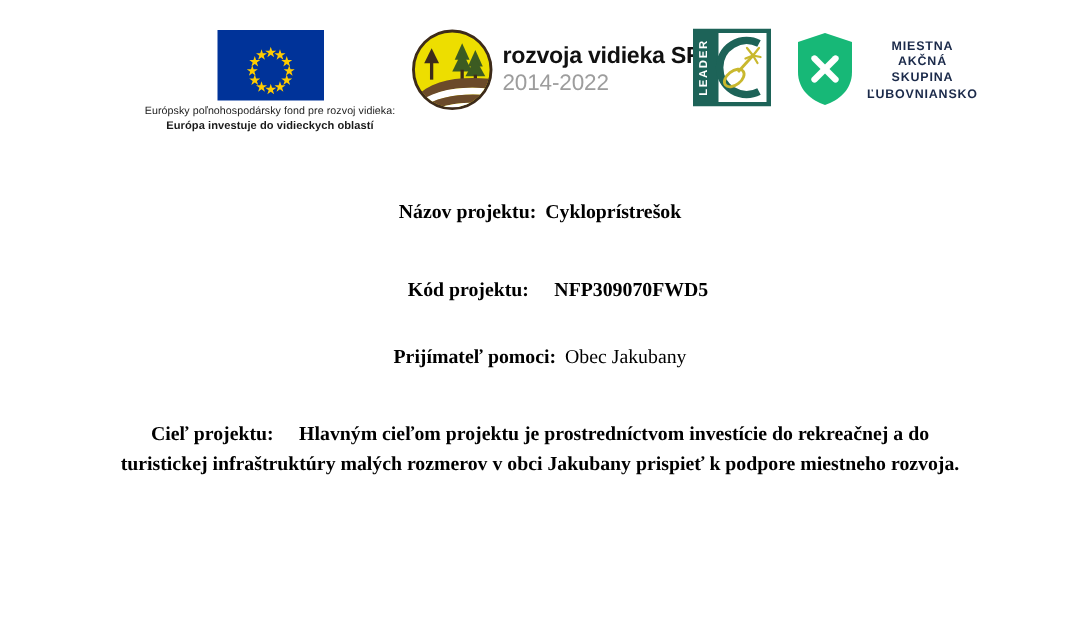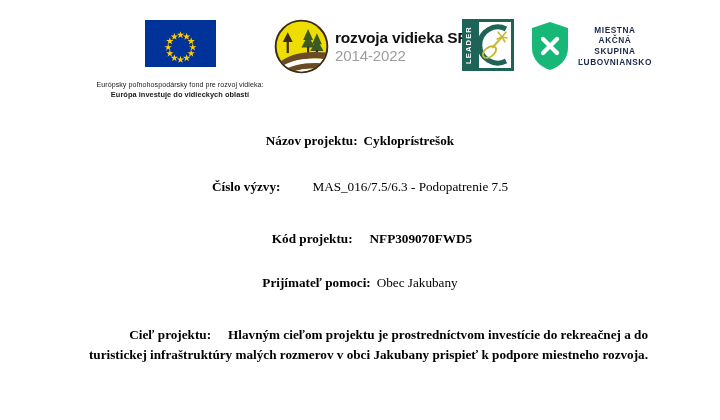--- a/index.html
+++ b/index.html
@@ -44,21 +44,21 @@
   .eu-stars {
     position: absolute;
     left: 0; top: 0;
     width: 71px; height: 47px;
   }
   .eu-caption {
     font-family: "Liberation Sans", "DejaVu Sans", sans-serif;
     font-size: 7.1px;
     line-height: 9.4px;
     color: #1a1a1a;
-    margin-top: 14px;
+    margin-top: 3px;
     letter-spacing: 0.05px;
   }
   .eu-caption .bold {
     font-weight: bold;
     font-size: 7.4px;
   }
 
   
   .prv-block {
     position: absolute;
@@ -154,21 +154,21 @@
   .row-cislo   { margin-top: 28px; }
   .row-kod     { margin-top: 34px; margin-left: 24px; }
   .row-prijimatel { margin-top: 27px; }
   .sp-sm  { display: inline-block; width: 6px; }
   .sp-md  { display: inline-block; width: 17px; }
   .sp-lg  { display: inline-block; width: 32px; }
 
   .goal-para {
     margin: 33px auto 0 auto;
     width: 576px;
-    text-align: right;
+    text-align: center;
     font-size: 13.2px;
     font-weight: bold;
     line-height: 19.6px;
   }
 </style>
 </head>
 <body>
 
 <div class="logo-bar">
 
@@ -263,23 +263,20 @@
   </div>
 
 </div>
 
 <div class="doc-body">
 
   <div class="field-row row-nazov">
     <span class="field-label">Názov projektu:</span><span class="sp-sm"></span><span class="field-value bold">Cykloprístrešok</span>
   </div>
 
-  <div class="field-row row-cislo">
-    <span class="field-label">Číslo výzvy:</span><span class="sp-lg"></span><span class="field-value">MAS_016/7.5/6.3 - Podopatrenie 7.5</span>
-  </div>
 
   <div class="field-row row-kod">
     <span class="field-label">Kód projektu:</span><span class="sp-md"></span><span class="field-value bold">NFP309070FWD5</span>
   </div>
 
   <div class="field-row row-prijimatel">
     <span class="field-label">Prijímateľ  pomoci:</span><span class="sp-sm"></span><span class="field-value">Obec Jakubany</span>
   </div>
 
   <div class="goal-para">

